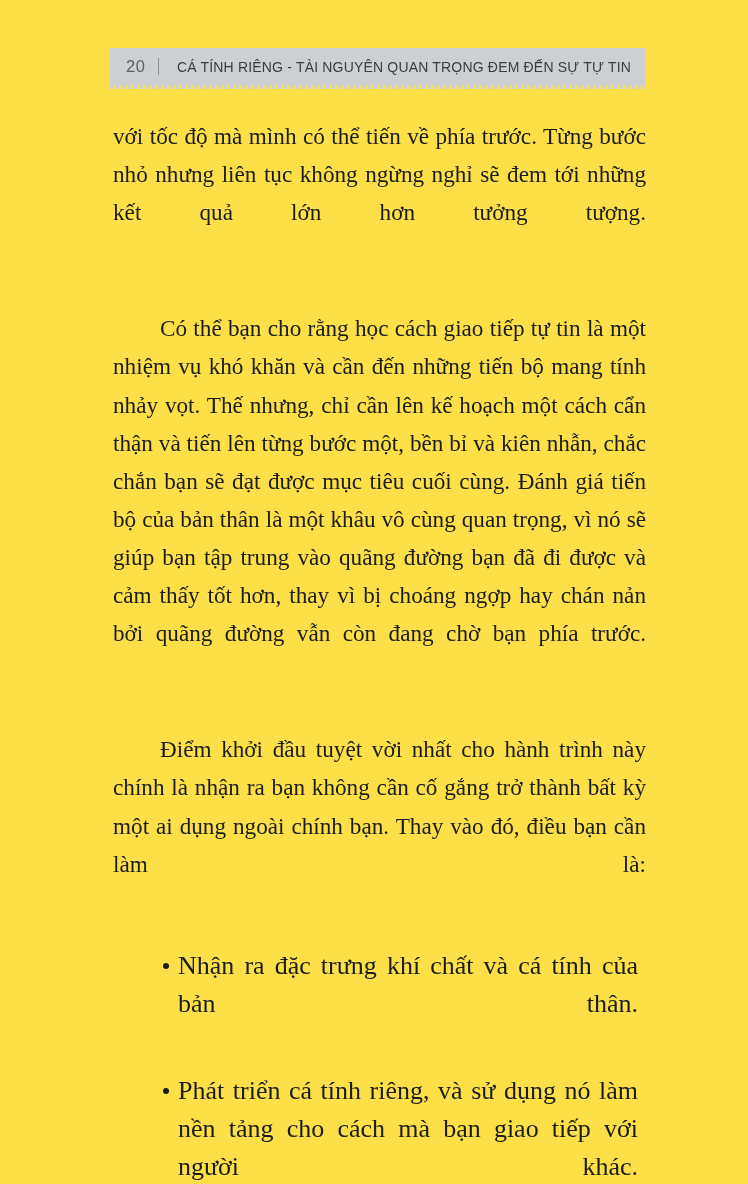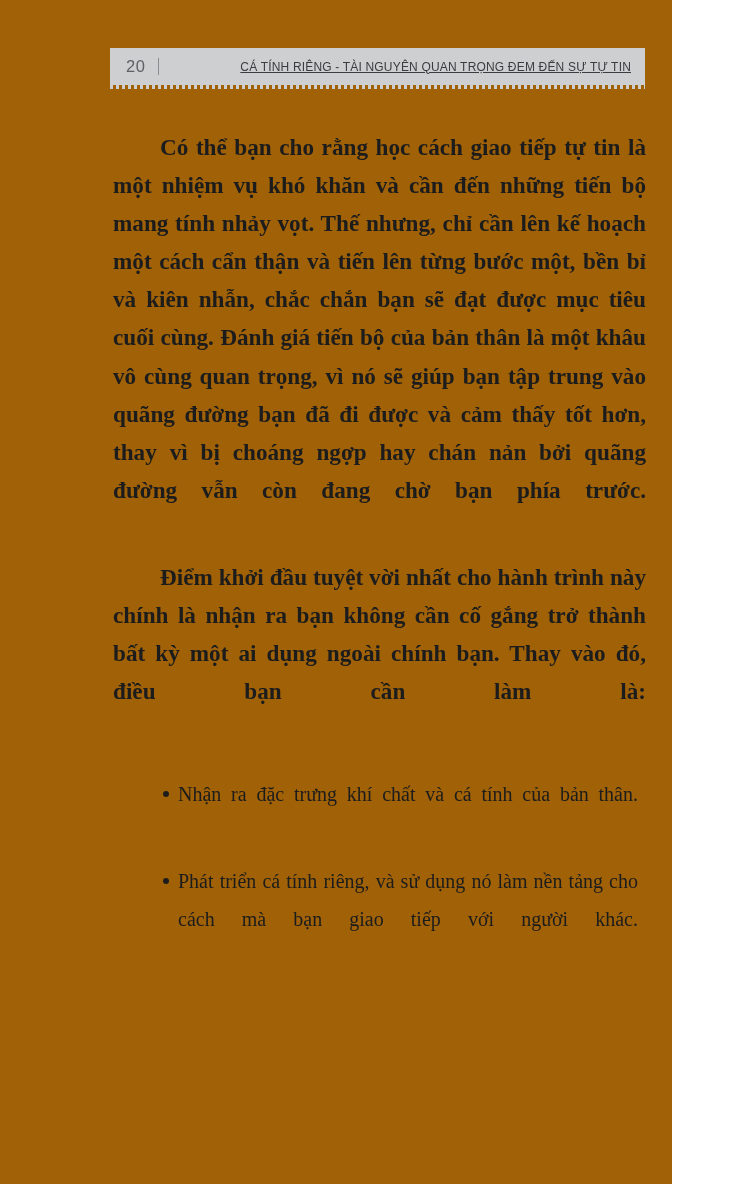--- a/index.html
+++ b/index.html
@@ -14,23 +14,23 @@
     overflow: hidden;
     font-family: "Liberation Serif", "DejaVu Serif", serif;
     color: #1a1a1a;
     -webkit-font-smoothing: antialiased;
   }
 
   .page {
     position: absolute;
     left: 0;
     top: 0;
-    width: 672px;
+    width: 748px;
     height: 1184px;
-    background: #a16207;
+    background: #fde047;
   }
 
   
   .header-bar {
     position: absolute;
     left: 110px;
     top: 48px;
     width: 535px;
     height: 37px;
     background: #cdcfd0;
@@ -64,27 +64,26 @@
     display: inline-block;
     width: 1px;
     height: 17px;
     background: #8a8d8f;
     margin: 0 0 0 13px;
     vertical-align: middle;
   }
   .running-title {
     margin-left: auto;
     font-family: "Liberation Sans", "DejaVu Sans", sans-serif;
-    font-size: 12px;
+    font-size: 14px;
     letter-spacing: 0.18px;
     color: #3a3d3f;
     text-transform: uppercase;
     white-space: nowrap;
     line-height: 1;
-    text-decoration: underline;
   }
 
   
   .text-column {
     position: absolute;
     left: 113px;
     top: 117px;
     width: 533px;
   }
 
@@ -94,40 +93,39 @@
     line-height: 38.1px;
     text-align: justify;
     text-justify: inter-word;
     hyphens: none;
     color: #1c1c1c;
   }
   p.para.indent {
     text-indent: 47px;
   }
   p.para.gap {
-    margin-top: 11px;
-    font-weight: bold;
+    margin-top: 40px;
   }
   
   p.para::after {
     content: "";
     display: inline-block;
     width: 100%;
   }
 
   ul.bullets {
     margin: 26px 0 0 0;
     padding: 0;
     list-style: none;
   }
   ul.bullets li {
     position: relative;
     margin: 0 8px 0 50px;
     padding-left: 15px;
-    font-size: 20px;
+    font-size: 26px;
     line-height: 38.1px;
     text-align: justify;
     color: #1c1c1c;
   }
   ul.bullets li + li {
     margin-top: 11px;
   }
   ul.bullets li .bullet-dot {
     position: absolute;
     left: 0;
@@ -154,20 +152,21 @@
 
   <div class="header-bar">
     <span class="folio">20</span>
     <span class="folio-rule"></span>
     <span class="running-title">CÁ TÍNH RIÊNG - TÀI NGUYÊN QUAN TRỌNG ĐEM ĐẾN SỰ TỰ TIN</span>
   </div>
   <div class="header-scallop"></div>
 
   <div class="text-column">
 
+    <p class="para">với tốc độ mà mình có thể tiến về phía trước. Từng bước nhỏ nhưng liên tục không ngừng nghỉ sẽ đem tới những kết quả lớn hơn tưởng tượng.</p>
 
     <p class="para indent gap">Có thể bạn cho rằng học cách giao tiếp tự tin là một nhiệm vụ khó khăn và cần đến những tiến bộ mang tính nhảy vọt. Thế nhưng, chỉ cần lên kế hoạch một cách cẩn thận và tiến lên từng bước một, bền bỉ và kiên nhẫn, chắc chắn bạn sẽ đạt được mục tiêu cuối cùng. Đánh giá tiến bộ của bản thân là một khâu vô cùng quan trọng, vì nó sẽ giúp bạn tập trung vào quãng đường bạn đã đi được và cảm thấy tốt hơn, thay vì bị choáng ngợp hay chán nản bởi quãng đường vẫn còn đang chờ bạn phía trước.</p>
 
     <p class="para indent gap">Điểm khởi đầu tuyệt vời nhất cho hành trình này chính là nhận ra bạn không cần cố gắng trở thành bất kỳ một ai dụng ngoài chính bạn. Thay vào đó, điều bạn cần làm là:</p>
 
     <ul class="bullets">
       <li>
         <span class="bullet-dot"></span>
         <span class="li-text">Nhận ra đặc trưng khí chất và cá tính của bản thân.</span>
       </li>

